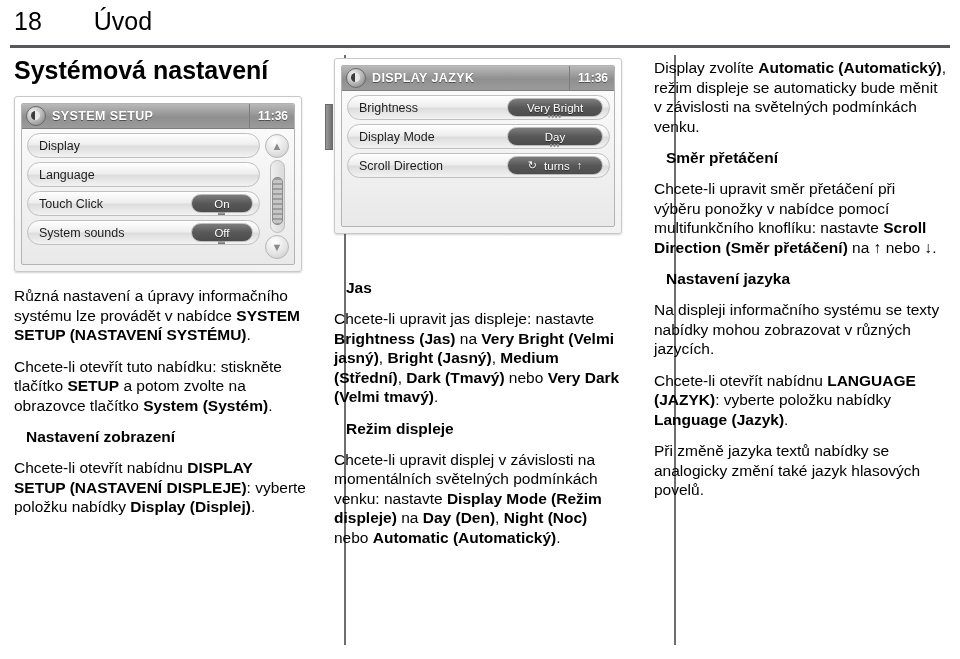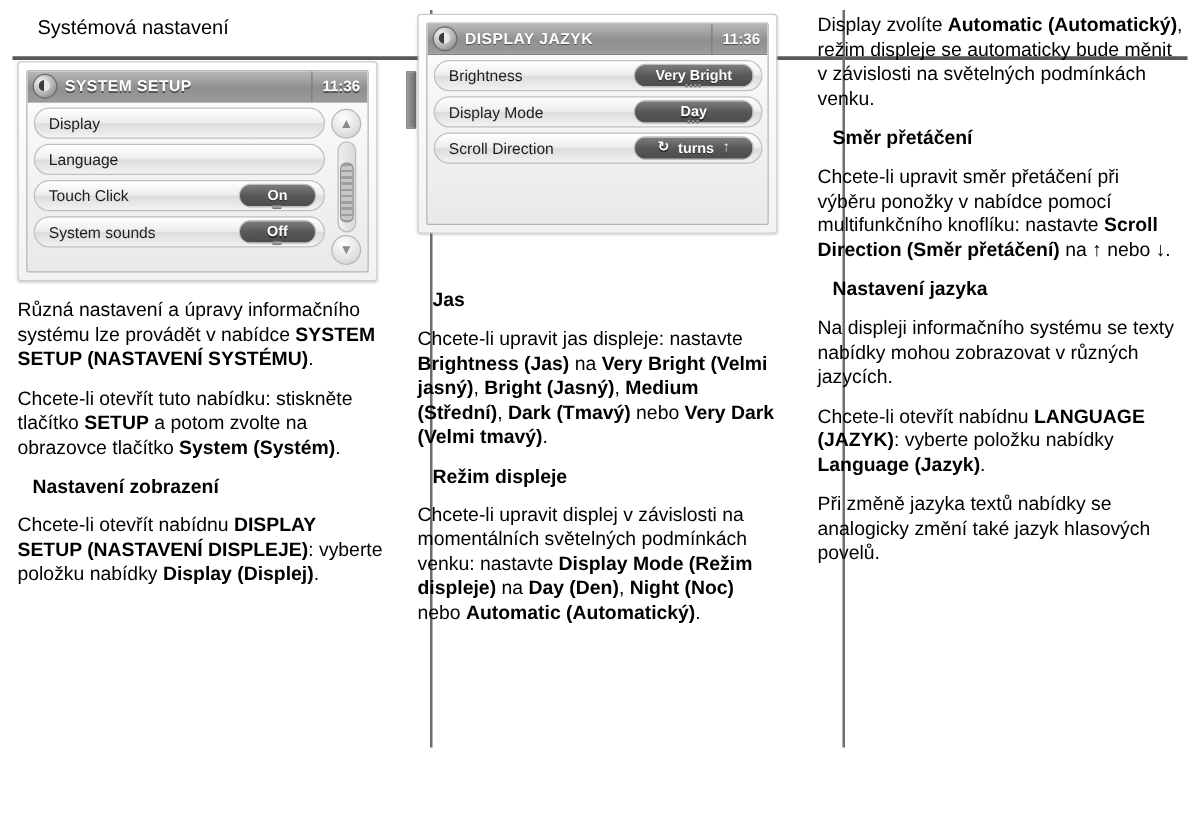--- a/index.html
+++ b/index.html
@@ -73,24 +73,24 @@
     top: 8px;
     bottom: 2px;
     width: 2px;
     background: #6e6e72;
   }
   .divider-1 { left: 330px; }
   .divider-2 { left: 660px; }
 
   
   .section-title {
-    font-size: 16px;
-    font-weight: 400;
+    font-size: 25px;
+    font-weight: 700;
     line-height: 24px;
-    margin: 0 0 14px 16px;
+    margin: 0 0 14px 0;
   }
   h3.sub-title {
     font-size: 15.5px;
     font-weight: bold;
     line-height: 19px;
     margin: 12px;
     padding: 0;
   }
   p.body {
     font-size: 15.5px;
@@ -203,21 +203,21 @@
   }
   .pill {
     margin-left: auto;
     min-width: 62px;
     height: 19px;
     border-radius: 10px;
     background: linear-gradient(#7d7d7d, #585858 50%, #4c4c4c);
     border: 1px solid #bdbdbd;
     color: #ffffff;
     font-size: 11.5px;
-    font-weight: bold;
+    font-weight: normal;
     display: flex;
     align-items: center;
     justify-content: center;
     gap: 7px;
     padding: 0 8px;
     box-sizing: border-box;
     text-shadow: 0 1px 0 rgba(0,0,0,.5);
     position: relative;
   }
   .pill.wide { min-width: 96px; }
@@ -293,20 +293,24 @@
   }
   .device-wrap { position: relative; }
 
   .mid-top-pad { height: 0px; }
 </style>
 </head>
 <body>
 
 <div class="page">
 
+  <div class="page-header">
+    <div class="page-number">18</div>
+    <div class="page-chapter">Úvod</div>
+  </div>
   <div class="header-rule"></div>
 
   <div class="columns">
     <div class="col-divider divider-1"></div>
     <div class="col-divider divider-2"></div>
 
     <div class="col col-left">
       <div class="section-title">Systémová nastavení</div>
 
       <div class="device-wrap">

